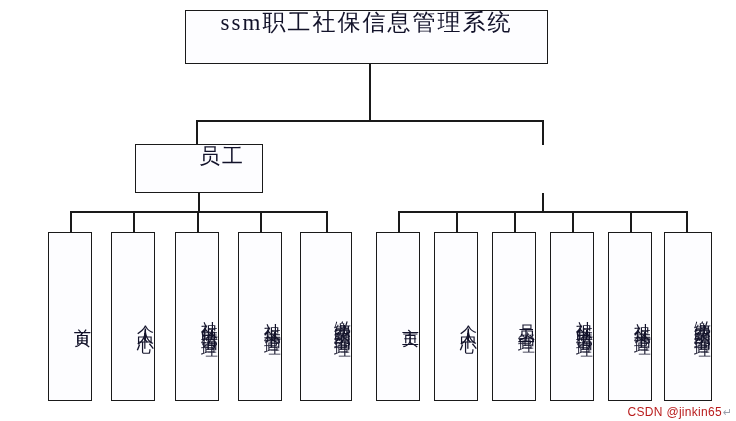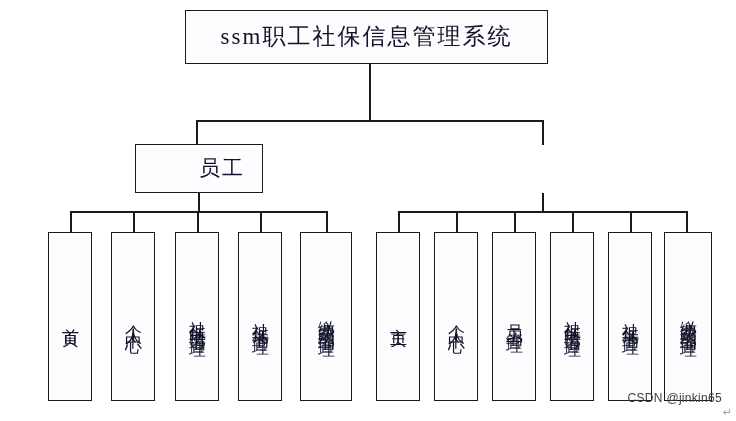--- a/index.html
+++ b/index.html
@@ -16,21 +16,21 @@
     overflow: hidden;
   }
 
   
   .node {
     position: absolute;
     box-sizing: border-box;
     border: 1.5px solid #1a1a1a;
     background: #fdfdff;
     display: flex;
-    align-items: center;
+    align-items: flex-start;
     justify-content: center;
     color: #12122a;
     line-height: 1.05;
   }
 
   .node.root {
     left: 185px;
     top: 10px;
     width: 363px;
     height: 54px;
@@ -62,24 +62,24 @@
     position: absolute;
     background: #1a1a1a;
   }
   .vline { width: 2px; }
   .hline { height: 2px; }
 
   
   #watermark {
     position: absolute;
     right: 14px;
-    bottom: 16px;
+    bottom: 2px;
     font-family: "Liberation Sans", sans-serif;
     font-size: 12px;
-    color: #404040;
+    color: #b91c1c;
     letter-spacing: 0.3px;
     white-space: nowrap;
   }
   #pilcrow {
     position: absolute;
     right: 4px;
     bottom: 2px;
     font-family: "Liberation Sans", sans-serif;
     font-size: 11px;
     color: #9aa0ad;

